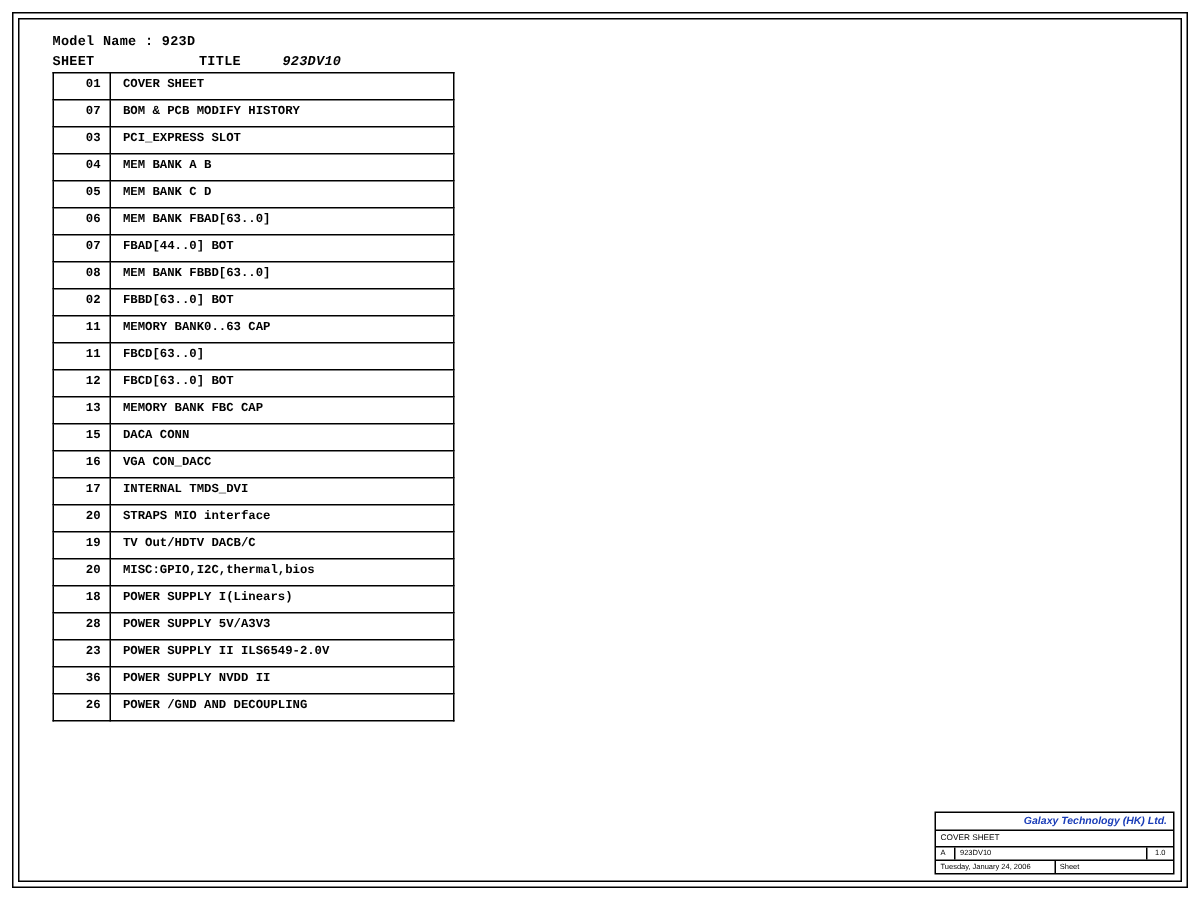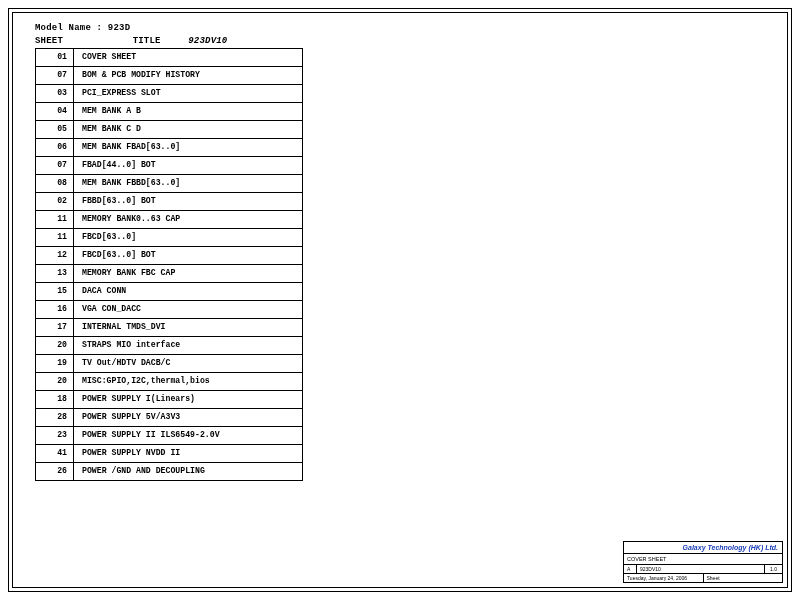--- a/index.html
+++ b/index.html
@@ -203,21 +203,21 @@
             </tr>
             <tr>
               <td class="num">28</td>
               <td class="title">POWER SUPPLY 5V/A3V3</td>
             </tr>
             <tr>
               <td class="num">23</td>
               <td class="title">POWER SUPPLY II ILS6549-2.0V</td>
             </tr>
             <tr>
-              <td class="num">41</td>
+              <td class="num">36</td>
               <td class="title">POWER SUPPLY NVDD II</td>
             </tr>
             <tr>
               <td class="num">26</td>
               <td class="title">POWER /GND AND DECOUPLING</td>
             </tr>
           </tbody>
       </table>
     </div>
 

